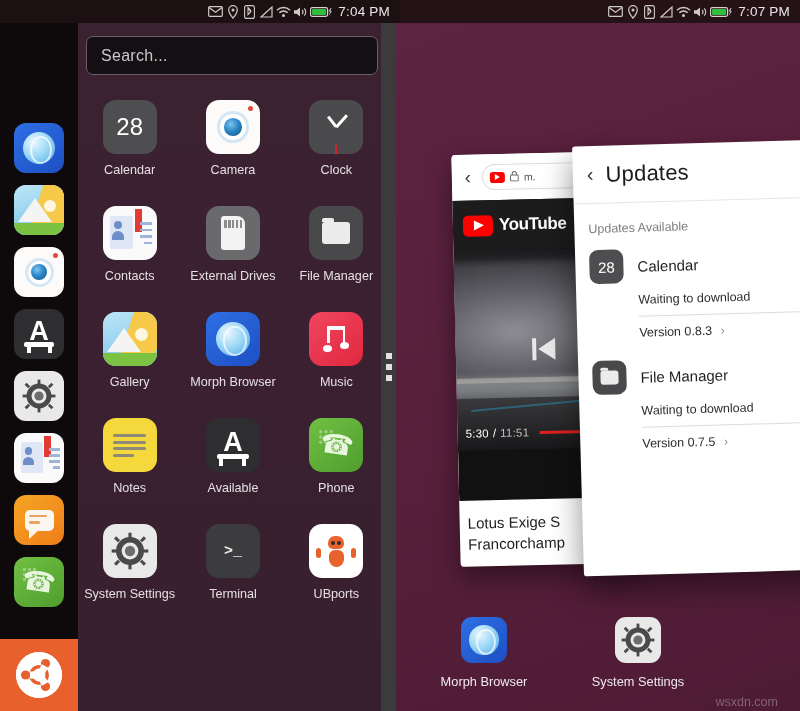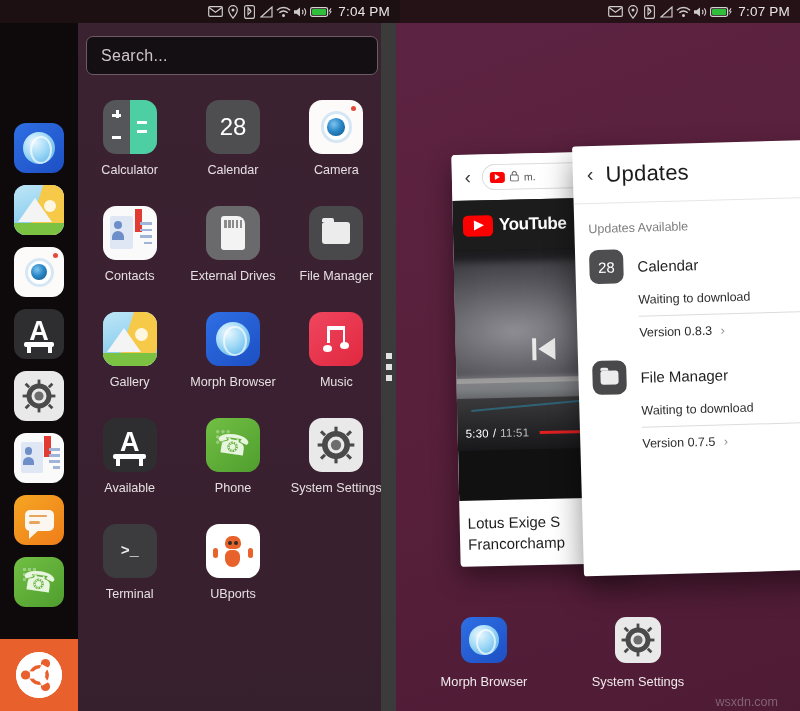--- a/index.html
+++ b/index.html
@@ -425,49 +425,46 @@
       </svg>
     </div>
   </div>
 </div>
 
 <div class="drawer">
   <div class="search">Search...</div>
 
   <div class="grid">
 
-    <div class="cell">
-      <div class="ic i-calc">
-        <div class="half"></div>
-          <div class="plus"></div>
-          <div class="plusv"></div>
-          <div class="minus"></div>
-        <div class="eq1"></div>
-          <div class="eq2"></div>
-        </div>
-      <div class="lbl">Calculator</div>
-      </div>
 
     <div class="cell">
       <div class="ic i-cal">
         <span>28</span>
         </div>
       <div class="lbl">Calendar</div>
       </div>
 
     <div class="cell">
       <div class="ic i-cam">
         <div class="lens">
             <div class="lens2"></div>
           </div>
           <div class="dot"></div>
         </div>
       <div class="lbl">Camera</div>
       </div>
 
+    <div class="cell">
+      <div class="ic i-clock">
+        <div class="h hh"></div>
+          <div class="h mm"></div>
+          <div class="h ss"></div>
+        </div>
+      <div class="lbl">Clock</div>
+      </div>
 
     <div class="cell">
       <div class="ic i-contacts">
         <div class="card"></div>
           <div class="av"></div>
           <div class="bd"></div>
           <div class="rib"></div>
         <div class="ln" style="top:30%;width:22%"></div>
           <div class="ln" style="top:42%;width:22%"></div>
         <div class="ln" style="top:54%;width:22%"></div>
@@ -522,20 +519,29 @@
             <div class="beam"></div>
             <div class="s"></div>
             <div class="s2"></div>
         <div class="h1"></div>
             <div class="h2"></div>
           </div>
         </div>
       <div class="lbl">Music</div>
       </div>
 
+    <div class="cell">
+      <div class="ic i-notes">
+        <i style="top:30%;width:60%"></i>
+          <i style="top:42%;width:60%"></i>
+        <i style="top:54%;width:60%"></i>
+          <i style="top:66%;width:38%"></i>
+        </div>
+      <div class="lbl">Notes</div>
+      </div>
 
     <div class="cell">
       <div class="ic i-open">
         <div class="A">A</div>
           <div class="base"></div>
           <div class="lg1"></div>
           <div class="lg2"></div>
         </div>
       <div class="lbl">Available</div>
       </div>

